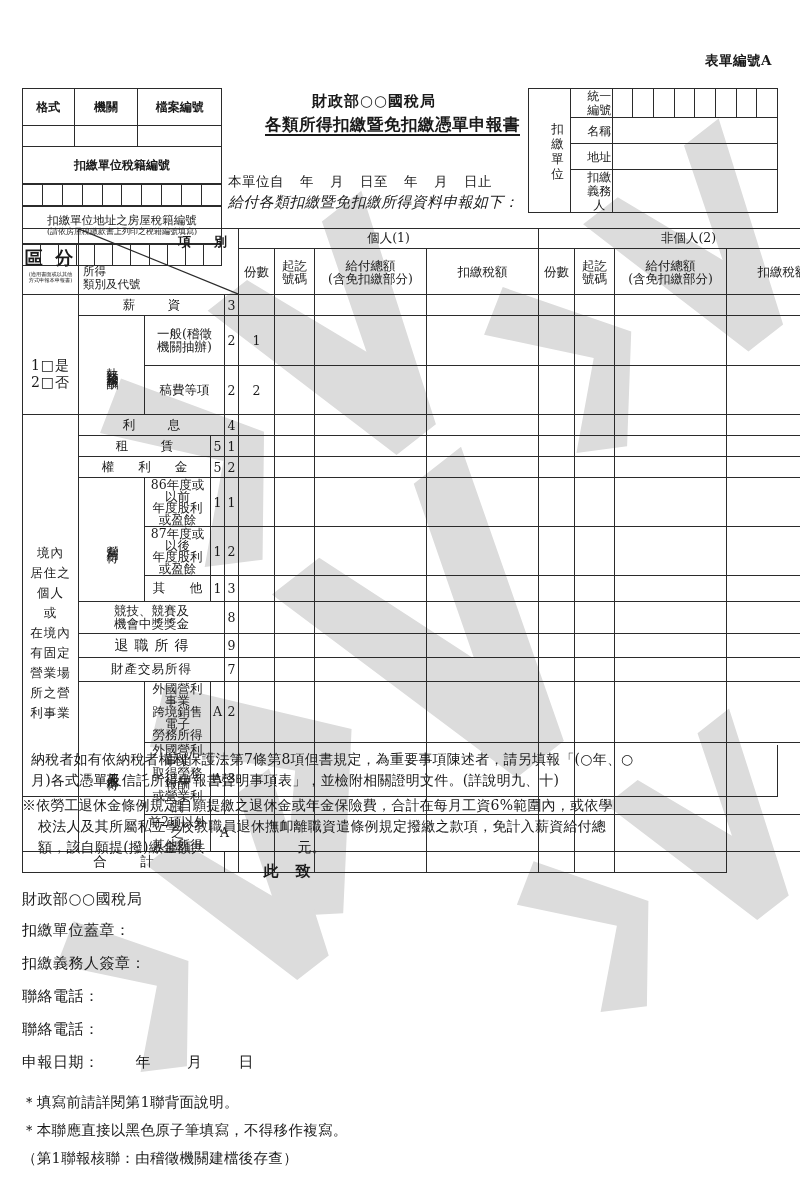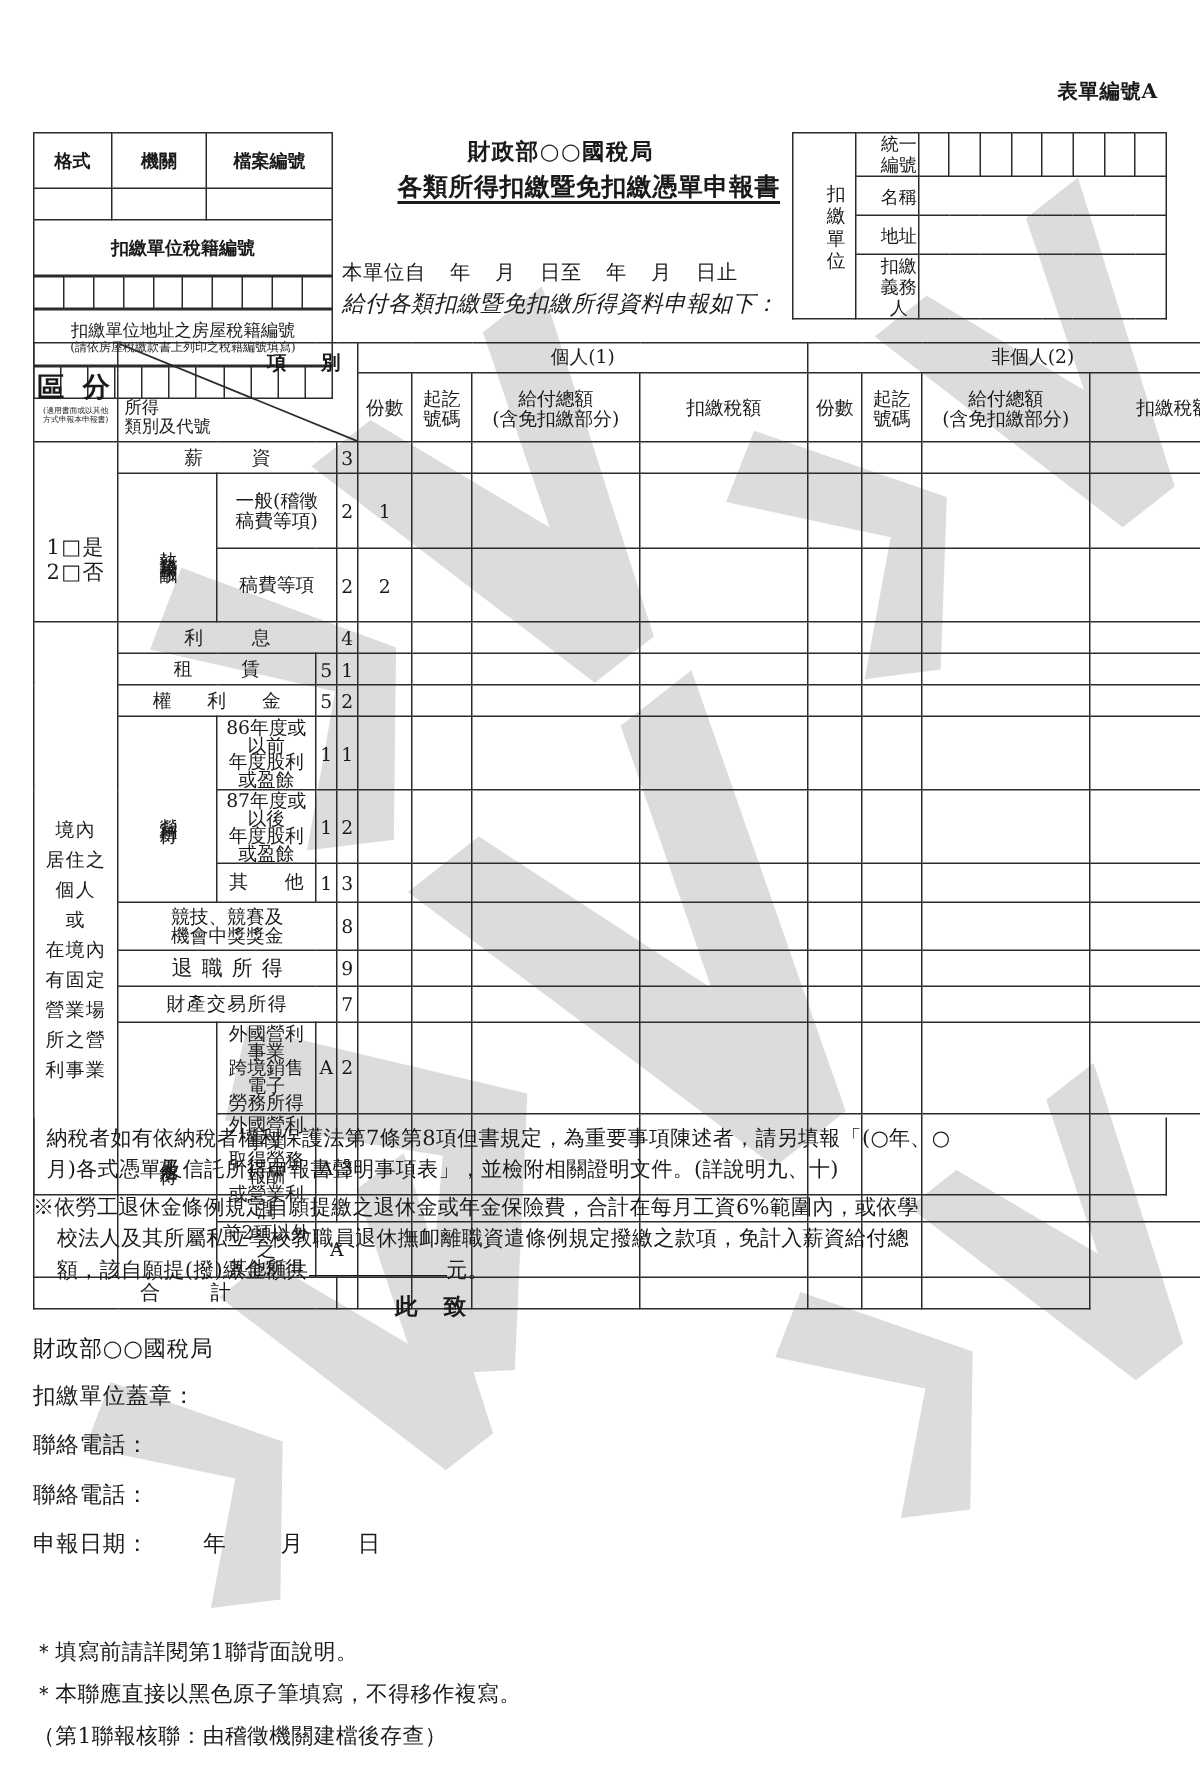--- a/index.html
+++ b/index.html
@@ -326,21 +326,21 @@
             <td></td>
             <td></td>
     </tr>
 
     <tr>
       <td rowspan="2">
         <span class="vert">執行業務報酬</span>
       </td>
       <td colspan="2" class="mid-wrap" style="height:50px">
         <div>一般(稽徵</div>
-        <div>稿費等項)</div>
+        <div>機關抽辦)</div>
       </td>
       <td>2</td>
       <td>1</td>
       <td></td>
             <td></td>
             <td></td>
             <td></td>
       <td></td>
             <td></td>
             <td></td>
@@ -588,20 +588,21 @@
     <div class="ind">校法人及其所屬私立學校教職員退休撫卹離職資遣條例規定撥繳之款項，免計入薪資給付總</div>
     <div class="ind">
       <span>額，該自願提(撥)繳金額共</span><span class="ul-blank"></span><span>元。</span>
     </div>
   </div>
 
   <div id="sign">
     <span class="cizhi">此 致</span>
     <span class="to-org">財政部○○國稅局</span>
     <span class="row">扣繳單位蓋章：</span>
+    <span class="row">扣繳義務人簽章：</span>
     <span class="row">聯絡電話：</span>
     <span class="row">聯絡電話：</span>
     <span class="row">
       <span>申報日期：</span><span class="dsp"></span><span>年</span><span class="dsp"></span><span>月</span><span class="dsp"></span><span>日</span>
     </span>
   </div>
 
   <div id="footer">
     <div>＊填寫前請詳閱第1聯背面說明。</div>
     <div>＊本聯應直接以黑色原子筆填寫，不得移作複寫。</div>

